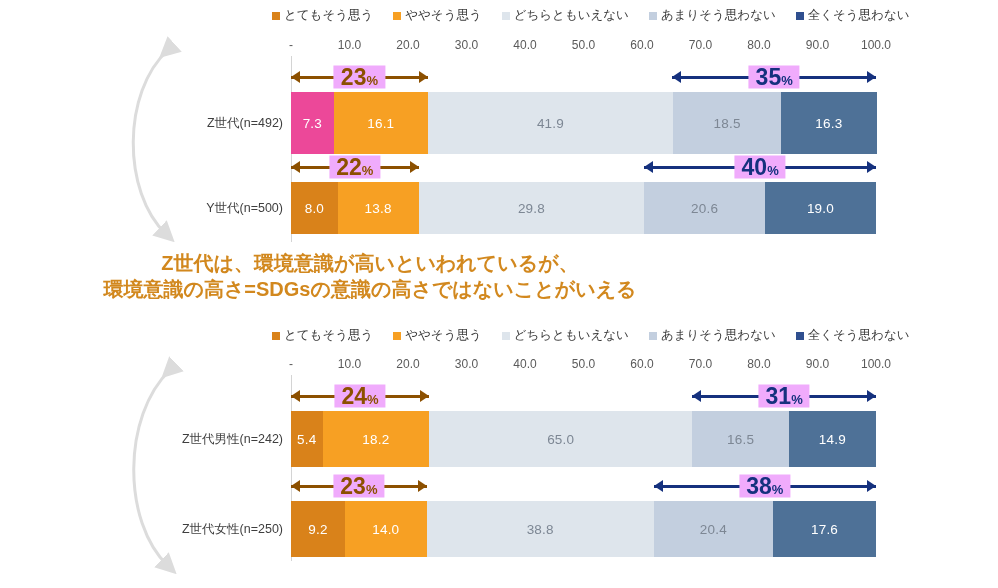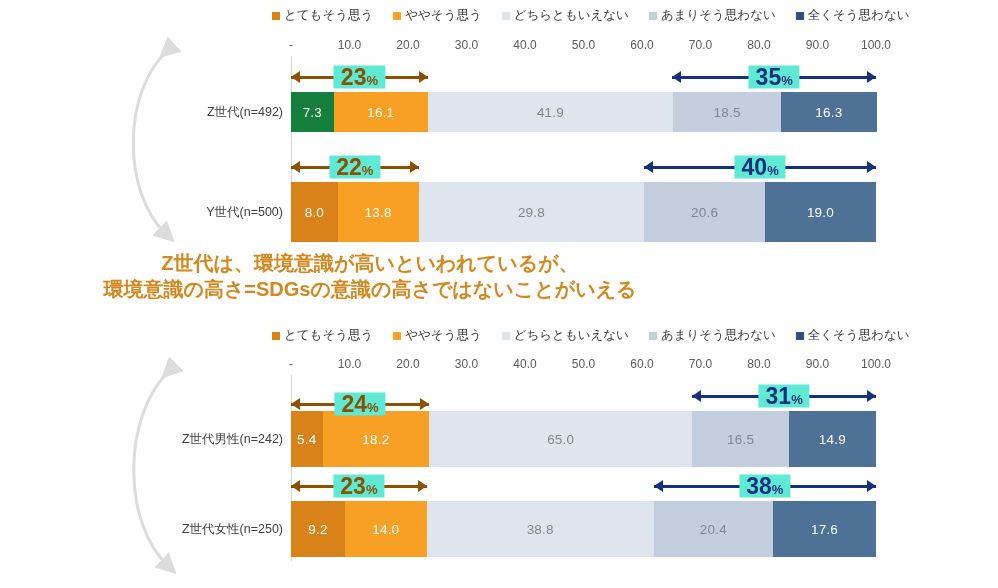--- a/index.html
+++ b/index.html
@@ -97,21 +97,21 @@
     border-bottom: 6px solid transparent;
     margin-top: -6px;
   }
   .anno .head.left  { left: 0; border-right-width: 9px; border-right-style: solid; }
   .anno .head.right { right: 0; border-left-width: 9px; border-left-style: solid; }
   .anno .cap {
     position: absolute;
     left: 50%;
     top: 50%;
     transform: translate(-50%, -50%);
-    background: #5eead4;
+    background: #f0abfc;
     padding: 0 7px;
     font-size: 23px;
     font-weight: 600;
     line-height: 1;
     white-space: nowrap;
   }
   .anno .cap .pct { font-size: 13px; font-weight: 600; }
 
   
   .curve-arrow { position: absolute; }
@@ -164,29 +164,29 @@
       <span class="tick" style="left: 292.5px;">50.0</span>
       <span class="tick" style="left: 351px;">60.0</span>
       <span class="tick" style="left: 409.5px;">70.0</span>
       <span class="tick" style="left: 468px;">80.0</span>
       <span class="tick" style="left: 526.5px;">90.0</span>
       <span class="tick" style="left: 585px;">100.0</span>
     </div>
 
   <div class="plot" id="plot-top" style="left:291px; top:56px; width:585px; height:186px;">
     <div class="plot-baseline" style="height:186px;"></div>
-  <div class="bar-row" style="top: 36px; height: 40px;">
+  <div class="bar-row" style="top: 36px; height: 62px;">
         <div class="bar-label">Z世代(n=492)</div>
-        <div class="seg light-text" style="left: 0px; width: 42.705px; background: #15803d;">7.3</div>
+        <div class="seg light-text" style="left: 0px; width: 42.705px; background: #ec4899;">7.3</div>
         <div class="seg light-text" style="left: 42.705px; width: 94.185px; background: rgb(247, 160, 35);">16.1</div>
         <div class="seg dark-text" style="left: 136.89px; width: 245.115px; background: rgb(222, 229, 236);">41.9</div>
         <div class="seg dark-text" style="left: 382.005px; width: 108.225px; background: rgb(195, 207, 223);">18.5</div>
         <div class="seg light-text" style="left: 490.23px; width: 95.355px; background: rgb(78, 113, 151);">16.3</div>
       </div>
-      <div class="bar-row" style="top: 126px; height: 60px; border-radius: 9px;">
+      <div class="bar-row" style="top: 126px; height: 52px; border-radius: 9px;">
         <div class="bar-label">Y世代(n=500)</div>
         <div class="seg light-text" style="left: 0px; width: 46.8px; background: rgb(217, 130, 26);">8.0</div>
         <div class="seg light-text" style="left: 46.8px; width: 80.73px; background: rgb(247, 160, 35);">13.8</div>
         <div class="seg dark-text" style="left: 127.53px; width: 225.81px; background: rgb(222, 229, 236);">29.8</div>
         <div class="seg dark-text" style="left: 353.34px; width: 120.51px; background: rgb(195, 207, 223);">20.6</div>
         <div class="seg light-text" style="left: 473.85px; width: 111.15px; background: rgb(78, 113, 151);">19.0</div>
       </div>
       <div class="anno" style="left: 0px; width: 136.89px; top: 10px;">
         <div class="line" style="background: rgb(140, 80, 0);"></div>
         <div class="head left" style="border-right-color: rgb(140, 80, 0);"></div>
@@ -278,21 +278,21 @@
         <div class="seg light-text" style="left: 497.835px; width: 87.165px; background: rgb(78, 113, 151);">14.9</div>
       </div>
       <div class="bar-row" style="top: 126px; height: 56px;">
         <div class="bar-label">Z世代女性(n=250)</div>
         <div class="seg light-text" style="left: 0px; width: 53.82px; background: rgb(217, 130, 26);">9.2</div>
         <div class="seg light-text" style="left: 53.82px; width: 81.9px; background: rgb(247, 160, 35);">14.0</div>
         <div class="seg dark-text" style="left: 135.72px; width: 226.98px; background: rgb(222, 229, 236);">38.8</div>
         <div class="seg dark-text" style="left: 362.7px; width: 119.34px; background: rgb(195, 207, 223);">20.4</div>
         <div class="seg light-text" style="left: 482.04px; width: 102.96px; background: rgb(78, 113, 151);">17.6</div>
       </div>
-      <div class="anno" style="left: 0px; width: 138.06px; top: 18px;">
+      <div class="anno" style="left: 0px; width: 138.06px; top: 10px;">
         <div class="line" style="background: rgb(140, 80, 0);"></div>
         <div class="head left" style="border-right-color: rgb(140, 80, 0);"></div>
         <div class="head right" style="border-left-color: rgb(140, 80, 0);"></div>
         <div class="cap" style="color: rgb(140, 80, 0);"><span>24</span><span class="pct">%</span></div>
       </div>
       <div class="anno" style="left: 401.31px; width: 183.69px; top: 10px;">
         <div class="line" style="background: rgb(21, 49, 126);"></div>
         <div class="head left" style="border-right-color: rgb(21, 49, 126);"></div>
         <div class="head right" style="border-left-color: rgb(21, 49, 126);"></div>
         <div class="cap" style="color: rgb(21, 49, 126);"><span>31</span><span class="pct">%</span></div>

